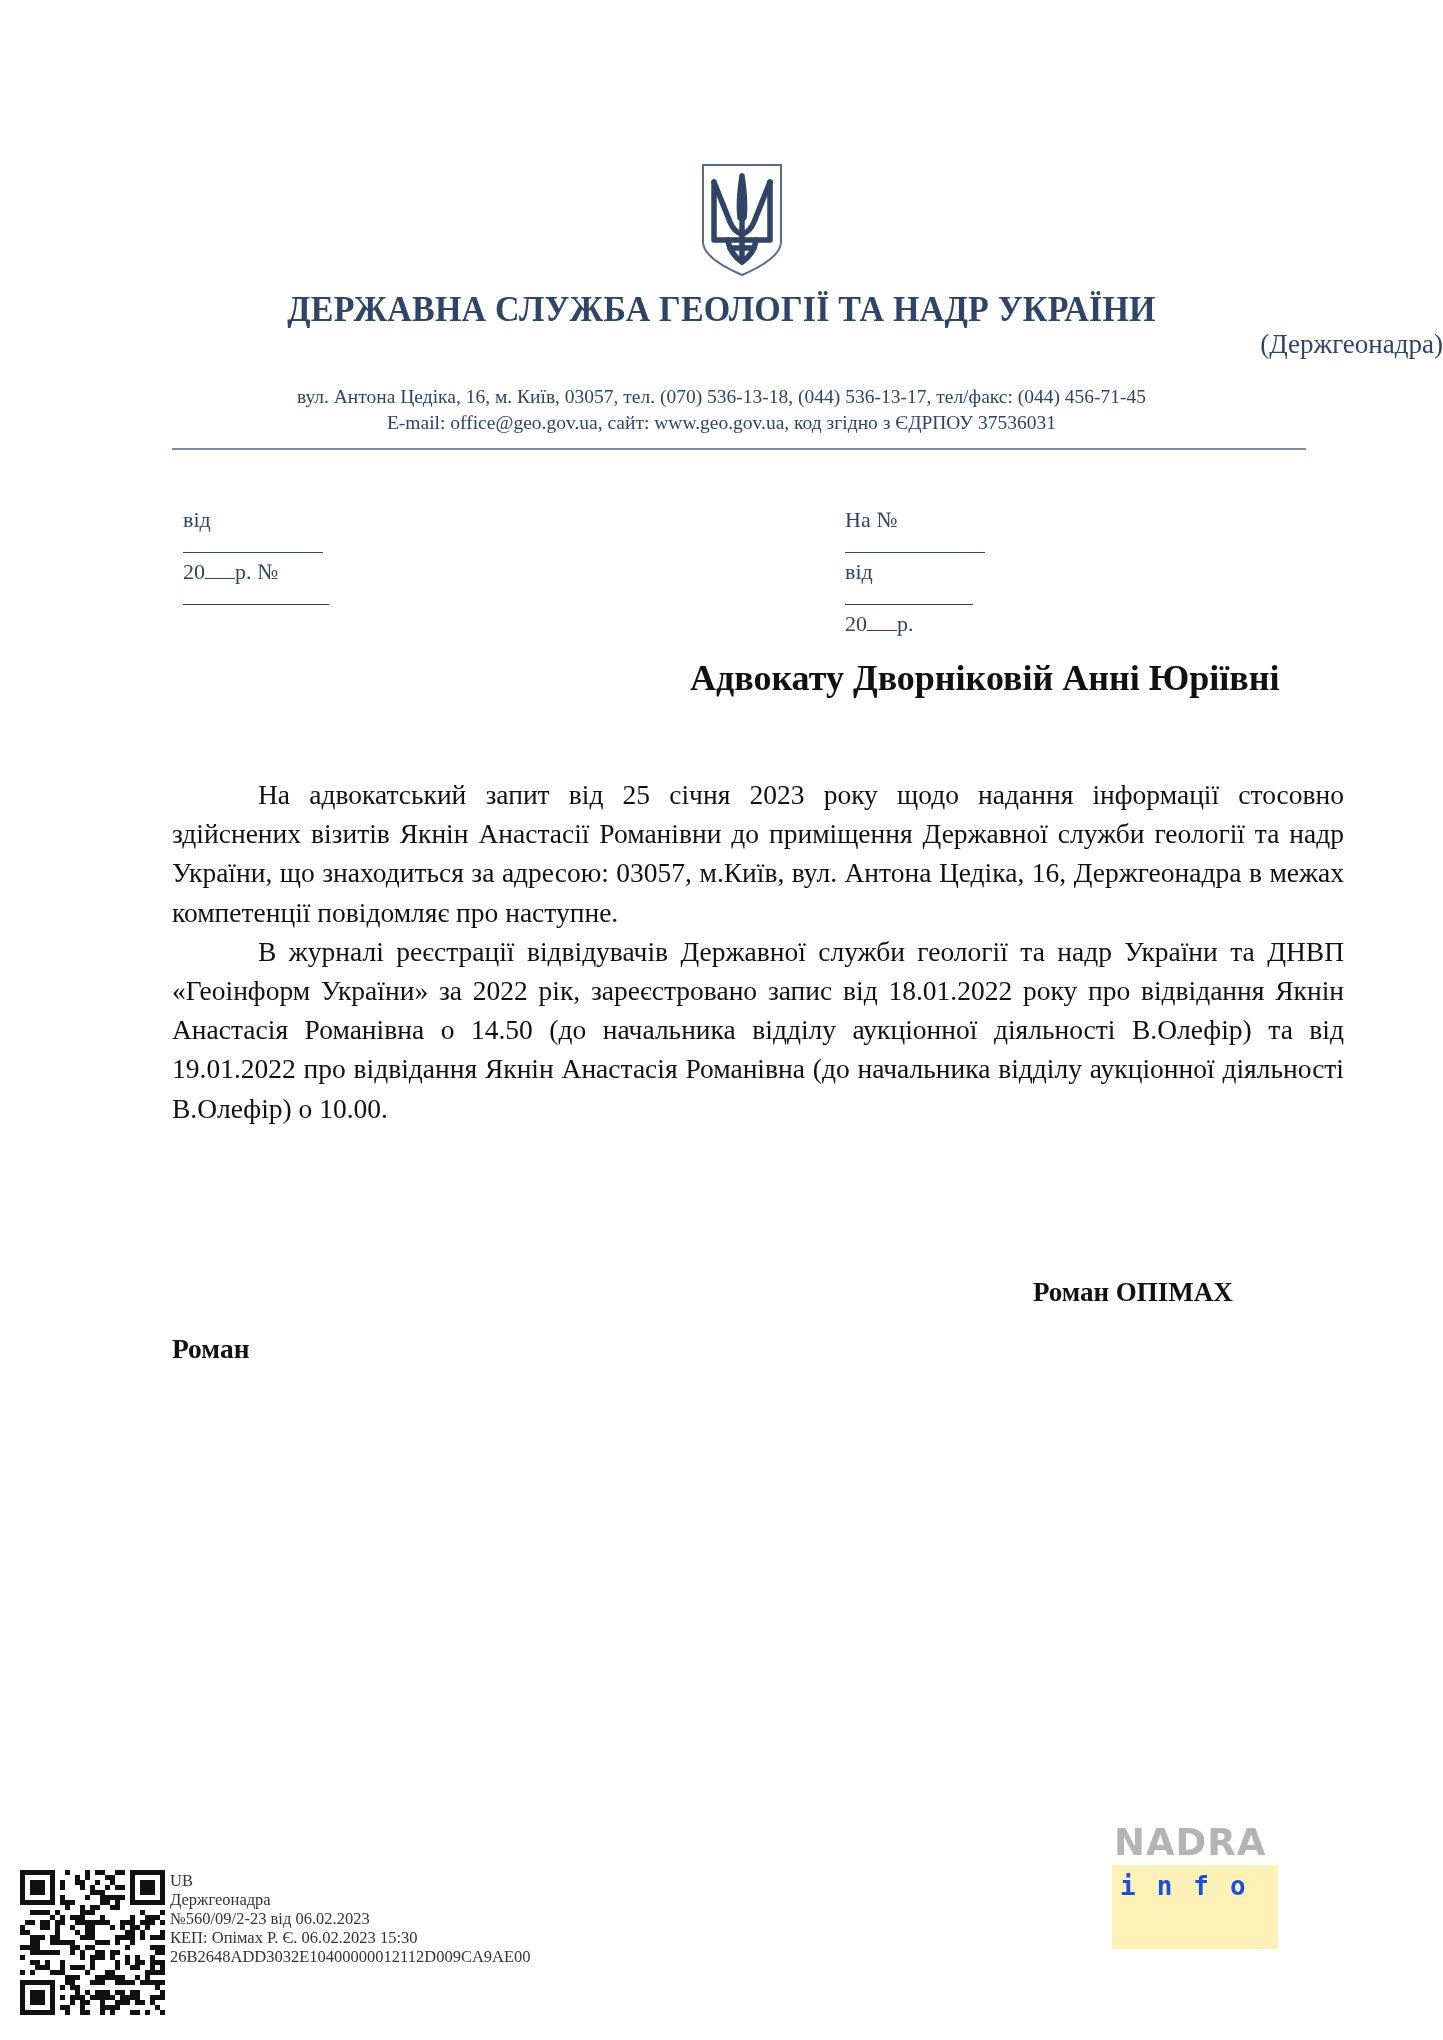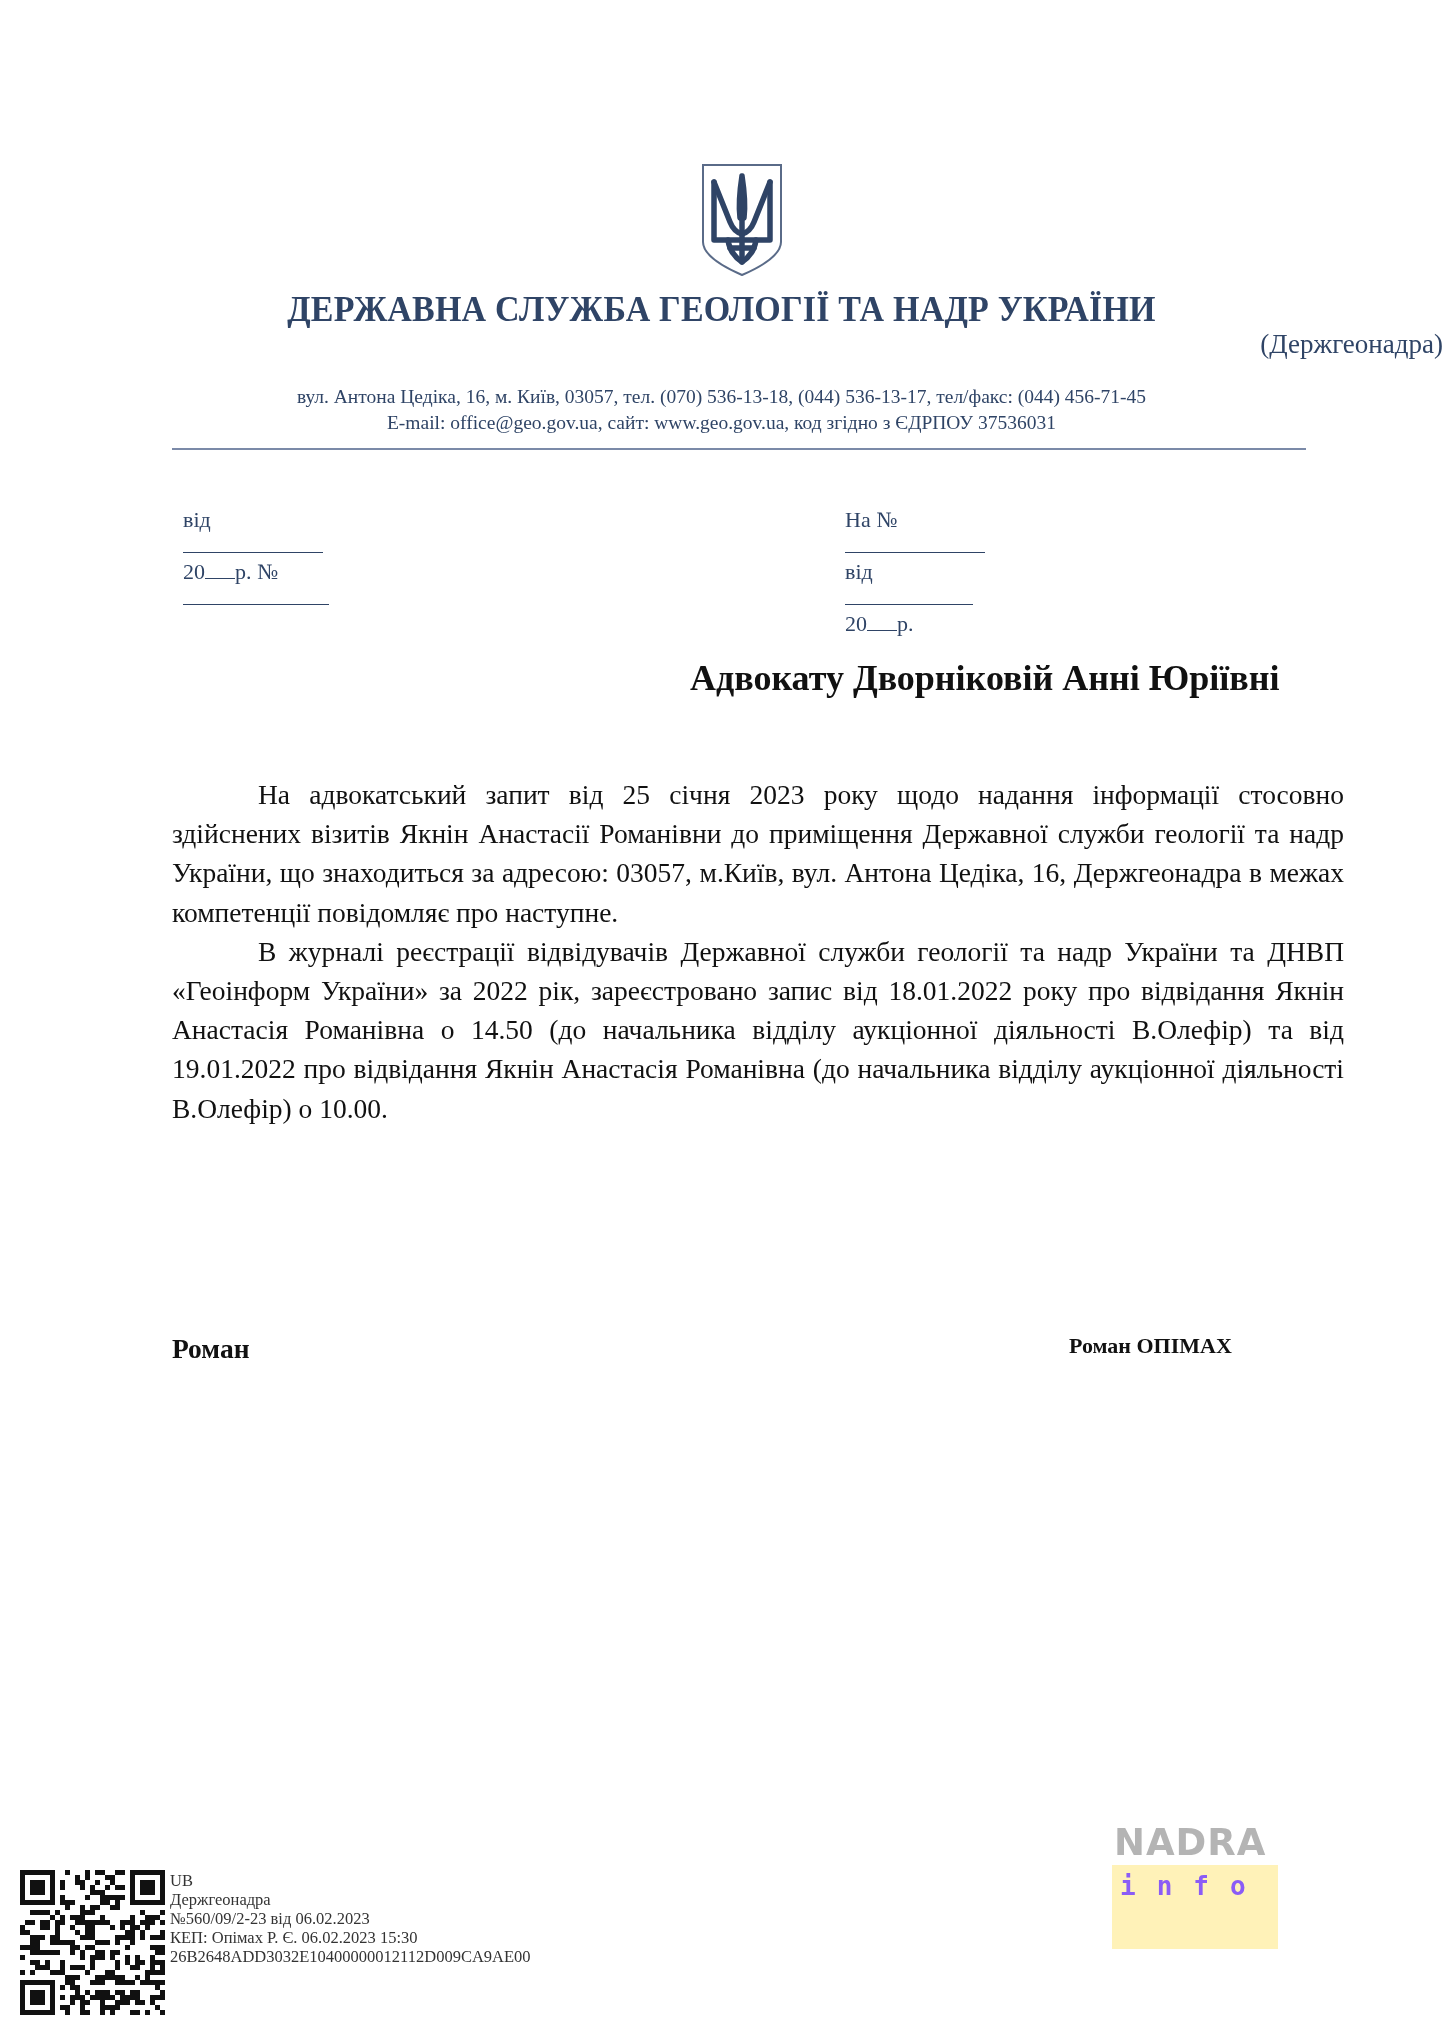--- a/index.html
+++ b/index.html
@@ -40,41 +40,41 @@
 
     #addressee {
       left: 690px; top: 657px; font-size: 36px; font-weight: bold; color: #111;
     }
     #body {
       left: 172px; top: 775px; width: 1172px;
       font-size: 27.5px; line-height: 39.2px; text-align: justify; color: #111;
     }
     #body p { margin: 0; text-indent: 86px; }
     #sig-title { left: 172px; top: 1333px; font-size: 27.5px; font-weight: bold; }
-    #sig-name { left: 1033px; top: 1333px; font-size: 22px; font-weight: bold; margin-left: 36px; }
+    #sig-name { left: 1033px; top: 1277px; font-size: 27px; font-weight: bold; }
 
     #qr { left: 20px; top: 1870px; width: 145px; height: 145px; }
     #stamp {
       left: 170px; top: 1871px; font-size: 16.5px; line-height: 19px; color: #333;
       font-family: "Liberation Serif", serif;
     }
     #watermark { left: 1112px; top: 1792px; width: 168px; }
     #wm-nadra {
       font-family: "DejaVu Sans", "Liberation Sans", sans-serif; font-weight: bold;
       font-size: 37px; color: #b4b4b4; letter-spacing: 1px; line-height: 40px;
       margin-left: 2px;
       margin-top: 31px;
     }
     #wm-box {
       background: #fff2b8; width: 166px; height: 84px; margin-top: 2px;
       position: relative;
     }
     #wm-info {
       font-family: "DejaVu Sans Mono", "Liberation Mono", monospace; font-weight: bold;
-      font-size: 26px; color: #8b5cf6; letter-spacing: 21px;
+      font-size: 26px; color: #1d4ed8; letter-spacing: 21px;
       position: absolute; left: 8px; top: 6px;
     }
   </style>
 </head>
 <body>
 
 <div id="emblem" class="abs">
   <svg width="84" height="116" viewBox="0 0 84 116">
     <path d="M3 3 H81 V80 Q81 96 42 113 Q3 96 3 80 Z" fill="#fff" stroke="#5a6b88" stroke-width="2"></path>
     <g fill="none" stroke="#2f4466" stroke-width="5.5" stroke-linejoin="round" stroke-linecap="round">

